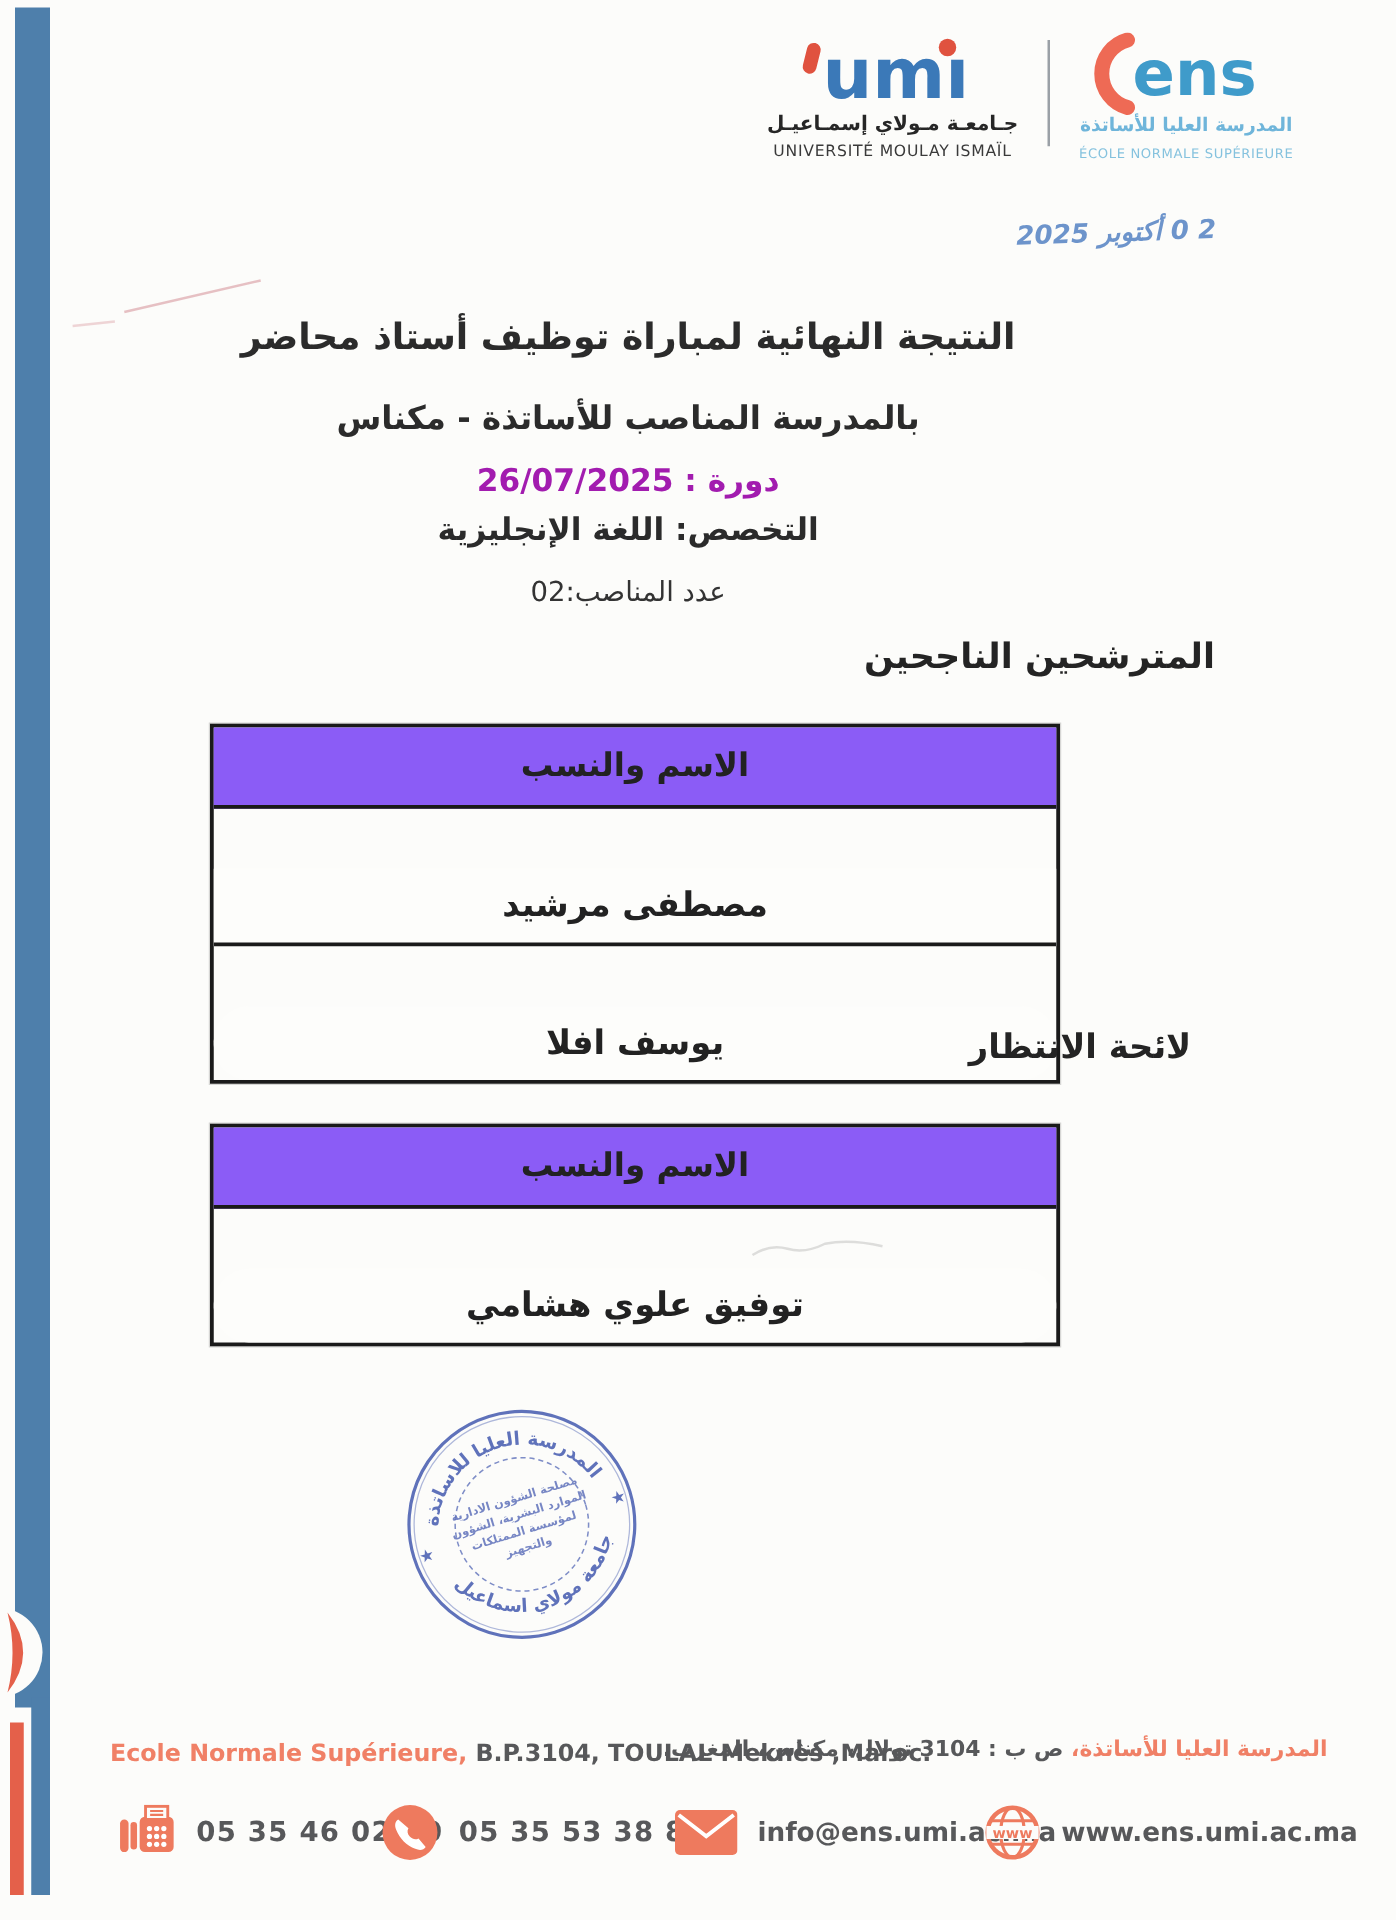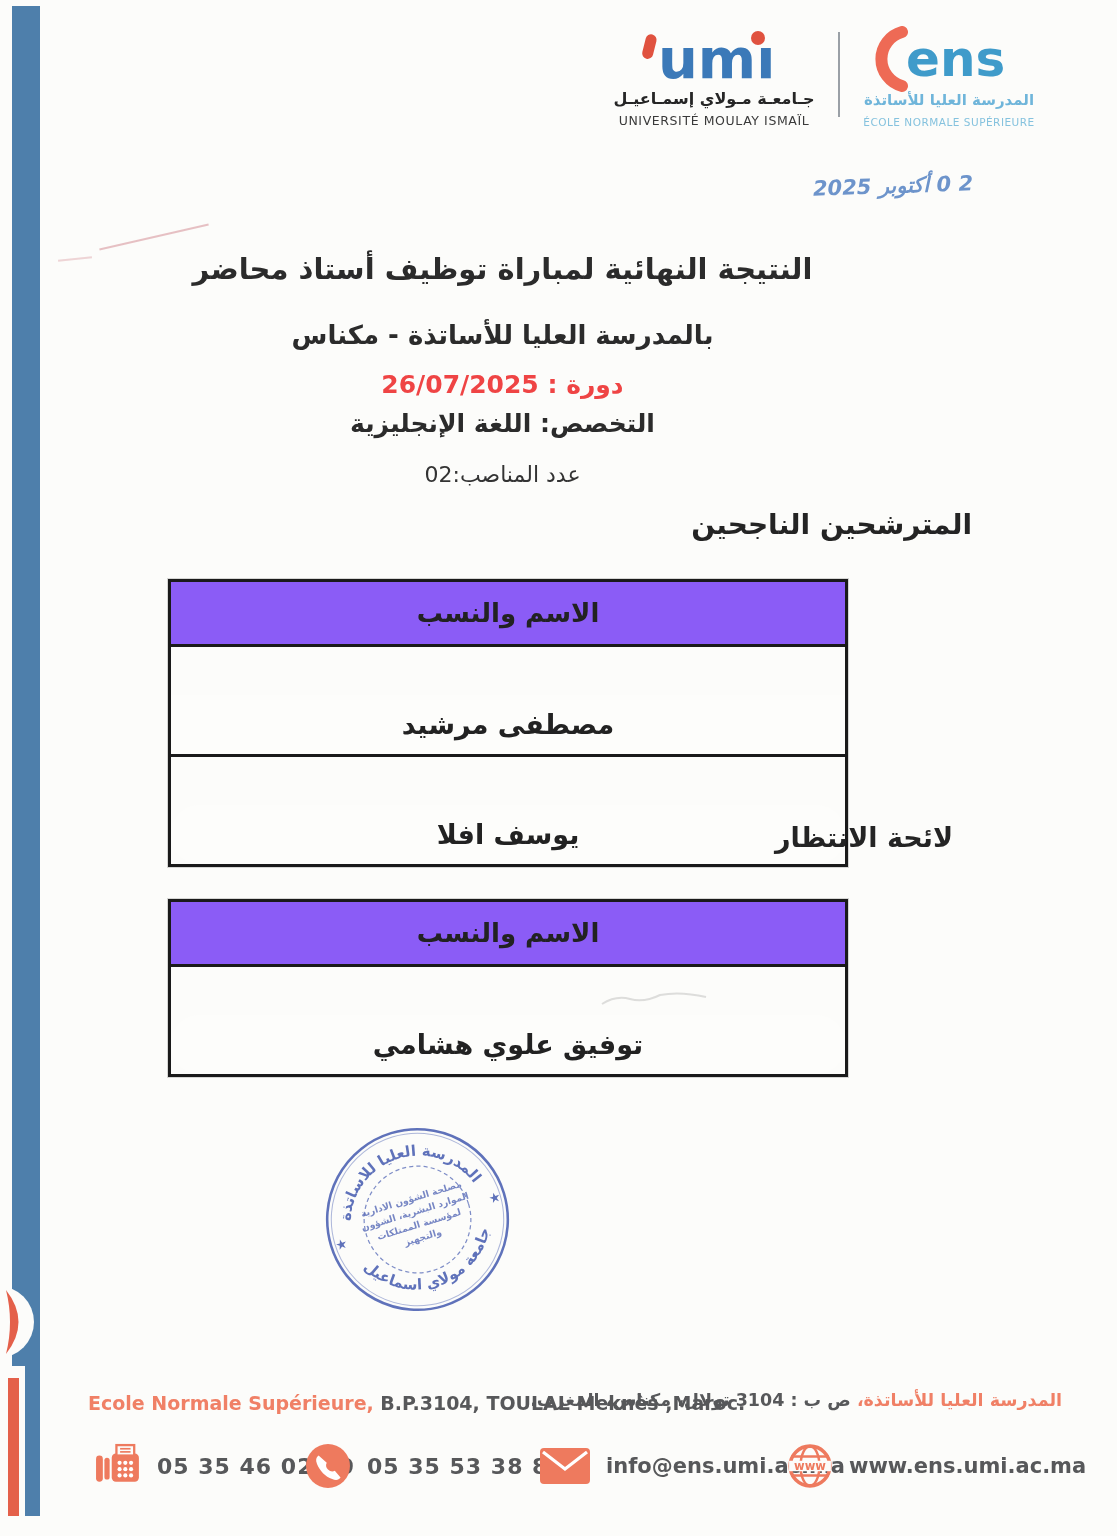--- a/index.html
+++ b/index.html
@@ -25,21 +25,21 @@
     transform:rotate(-2deg);letter-spacing:1px;white-space:nowrap;
   }
   .red-scribble{position:absolute;left:98px;top:236px;width:112px;height:2px;
     background:rgba(205,120,128,.45);transform:rotate(-13deg);}
   .red-scribble-2{position:absolute;left:58px;top:258px;width:34px;height:2px;
     background:rgba(205,120,128,.3);transform:rotate(-6deg);}
   
   .title-block{position:absolute;left:150px;top:0;width:705px;text-align:center;direction:rtl;}
   .title-line1{position:absolute;top:252px;width:100%;font-size:29px;font-weight:bold;color:#2b2b2b;}
   .title-line2{position:absolute;top:320px;width:100%;font-size:26px;font-weight:bold;color:#2b2b2b;}
-  .title-session{position:absolute;top:370px;width:100%;font-size:25px;font-weight:bold;color:#ef4444;}
+  .title-session{position:absolute;top:370px;width:100%;font-size:25px;font-weight:bold;color:#a21caf;}
   .title-specialty{position:absolute;top:409px;width:100%;font-size:25px;font-weight:bold;color:#2b2b2b;}
   .title-positions{position:absolute;top:462px;width:100%;font-size:22px;font-weight:normal;color:#333;}
   
   .section-heading{position:absolute;direction:rtl;font-weight:bold;color:#242424;white-space:nowrap;}
   .heading-success{top:508px;right:145px;font-size:28px;}
   .heading-waiting{top:822px;right:164px;font-size:27px;}
   
   .names-table{position:absolute;left:168px;width:674px;border:3px solid #1a1a1a;direction:rtl;
     box-shadow:0 0 0 1px rgba(0,0,0,.15);}
   .table-success{top:579px;}
@@ -100,21 +100,21 @@
     <text x="91" y="79" text-anchor="middle" font-family="DejaVu Sans" font-size="15" font-weight="bold" fill="#6fb5da" direction="rtl">المدرسة العليا للأساتذة</text>
     <text x="91" y="100" text-anchor="middle" font-family="DejaVu Sans" font-size="10.5" fill="#85c2de" letter-spacing="0.5">ÉCOLE NORMALE SUPÉRIEURE</text>
   </svg>
 
   <div class="date-stamp">2 0 أكتوبر 2025</div>
   <div class="red-scribble"></div>
   <div class="red-scribble-2"></div>
 
   <div class="title-block">
     <div class="title-line1">النتيجة النهائية لمباراة توظيف أستاذ محاضر</div>
-    <div class="title-line2">بالمدرسة العليا للأساتذة - مكناس</div>
+    <div class="title-line2">بالمدرسة المناصب للأساتذة - مكناس</div>
     <div class="title-session">دورة : 26/07/2025</div>
     <div class="title-specialty">التخصص:  اللغة الإنجليزية</div>
     <div class="title-positions">عدد المناصب:02</div>
   </div>
 
   <div class="section-heading heading-success">المترشحين الناجحين</div>
   <div class="names-table table-success">
     <div class="thead">الاسم والنسب</div>
     <div class="trow">مصطفى مرشيد</div>
     <div class="trow">يوسف افلا</div>

